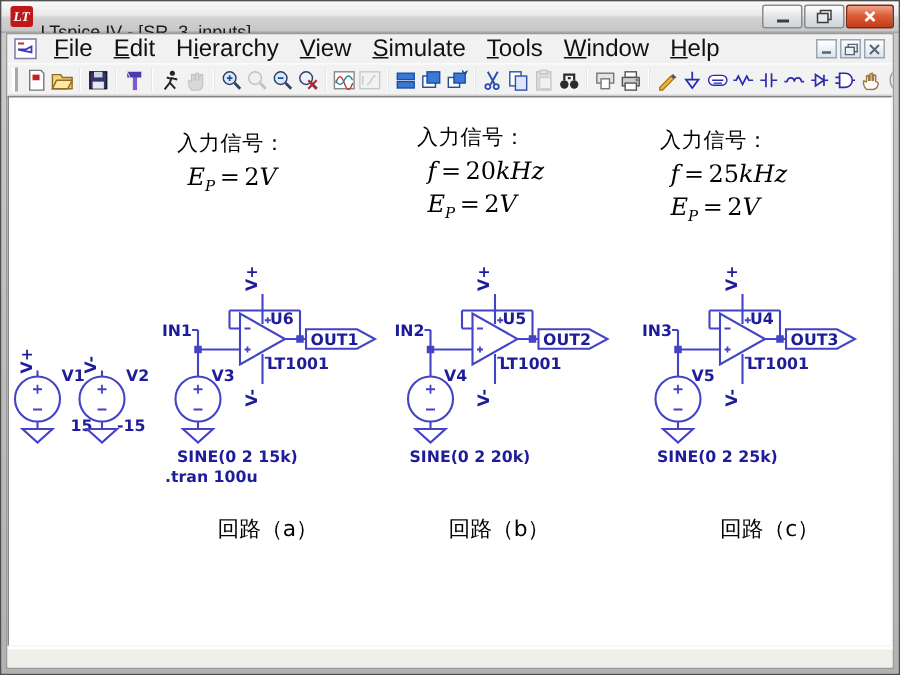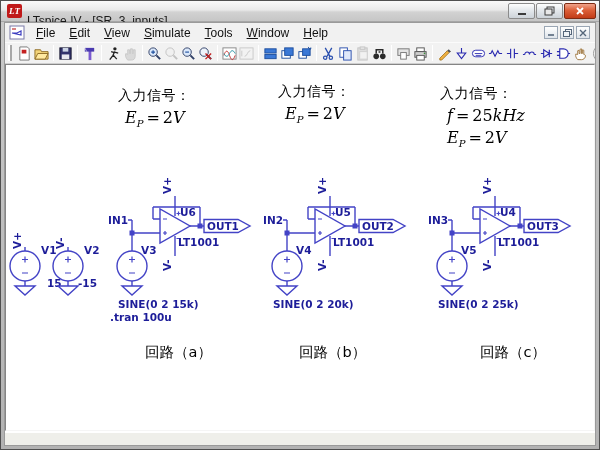--- a/index.html
+++ b/index.html
@@ -15,21 +15,21 @@
   .title-text{font-size:12px;color:#1a1a1a;white-space:nowrap;margin-top:19px;}
   .title-controls{margin-left:auto;display:flex;gap:1px;}
   .win-btn{width:27px;height:16px;border:1px solid #8b8b8b;border-radius:2px;
            background:linear-gradient(#fefefe,#e4e8ec 45%,#cdd3d9);display:flex;align-items:center;justify-content:center;}
   .win-btn.close{width:32px;background:linear-gradient(#f0a38b,#dc5f38 45%,#c23c17);border-color:#7e2a12;}
   
   .frame{flex:1;padding:0 3px 3px;background:linear-gradient(#c9c9c9,#b2b2b2);min-height:0;}
   .client{height:100%;display:flex;flex-direction:column;background:#f0f0f0;border:1px solid #9a9a9a;}
   
   .menubar{height:19px;flex:none;display:flex;align-items:center;background:#f1f1f1;
-           font-size:12px;color:#111;padding:0 2px;}
+           font-size:16px;color:#111;padding:0 2px;}
   .mdoc-icon{width:16px;height:15px;margin:0 4px 0 2px;flex:none;}
   .menu-item{padding:2px 7px;white-space:nowrap;}
   .menu-item u{text-decoration:underline;}
   .mdi-controls{margin-left:auto;display:flex;gap:2px;padding-right:3px;}
   .mdi-btn{width:14px;height:13px;border:1px solid #9aa6b4;background:linear-gradient(#ffffff,#dee4ea);
            display:flex;align-items:center;justify-content:center;}
   
   .toolbar{height:22px;flex:none;display:flex;align-items:center;background:#f2f2f2;
            border-top:1px solid #fbfbfb;border-bottom:1px solid #cfcfcf;overflow:hidden;padding-left:1px;}
   .tgrip{width:4px;height:16px;border-left:2px solid #fff;border-right:2px solid #a8a8a8;margin:0 4px 0 2px;flex:none;}
@@ -89,20 +89,21 @@
     <div class="client">
 
       <div class="menubar">
         <svg class="mdoc-icon" viewBox="0 0 16 15">
           <rect x="1" y="1" width="14" height="13" fill="#fff" stroke="#7a7aa8"></rect>
           <path d="M3 8h3l2 0 4-2v4z" fill="none" stroke="#3a3ac0" stroke-width="1.2"></path>
           <path d="M3 4h4" stroke="#c03030" stroke-width="1.2"></path>
         </svg>
         <span class="menu-item"><u>F</u>ile</span>
         <span class="menu-item"><u>E</u>dit</span>
+        <span class="menu-item">H<u>i</u>erarchy</span>
         <span class="menu-item"><u>V</u>iew</span>
         <span class="menu-item"><u>S</u>imulate</span>
         <span class="menu-item"><u>T</u>ools</span>
         <span class="menu-item"><u>W</u>indow</span>
         <span class="menu-item"><u>H</u>elp</span>
         <span class="mdi-controls">
           <span class="mdi-btn">
               <svg width="8" height="7">
                 <path d="M1 6h6" stroke="#55667a" stroke-width="1.6"></path>
               </svg>
@@ -324,20 +325,21 @@
       </div>
 
       <div class="canvas">
 
         <div class="anno" style="left:112px;top:22px;">
           <div class="anno-h">入力信号：</div>
           <div class="eq"><i>E</i><sub>P</sub><span class="op">=</span><span class="val">2</span><i>V</i></div>
         </div>
         <div class="anno" style="left:272px;top:18px;">
           <div class="anno-h">入力信号：</div>
+          <div class="eq"><i>f</i><span class="op">=</span><span class="val">20</span><i>kHz</i></div>
           <div class="eq"><i>E</i><sub>P</sub><span class="op">=</span><span class="val">2</span><i>V</i></div>
         </div>
         <div class="anno" style="left:434px;top:20px;">
           <div class="anno-h">入力信号：</div>
           <div class="eq"><i>f</i><span class="op">=</span><span class="val">25</span><i>kHz</i></div>
           <div class="eq"><i>E</i><sub>P</sub><span class="op">=</span><span class="val">2</span><i>V</i></div>
         </div>
 
         <svg class="schem" width="590" height="368" viewBox="4 62 590 368">
 

